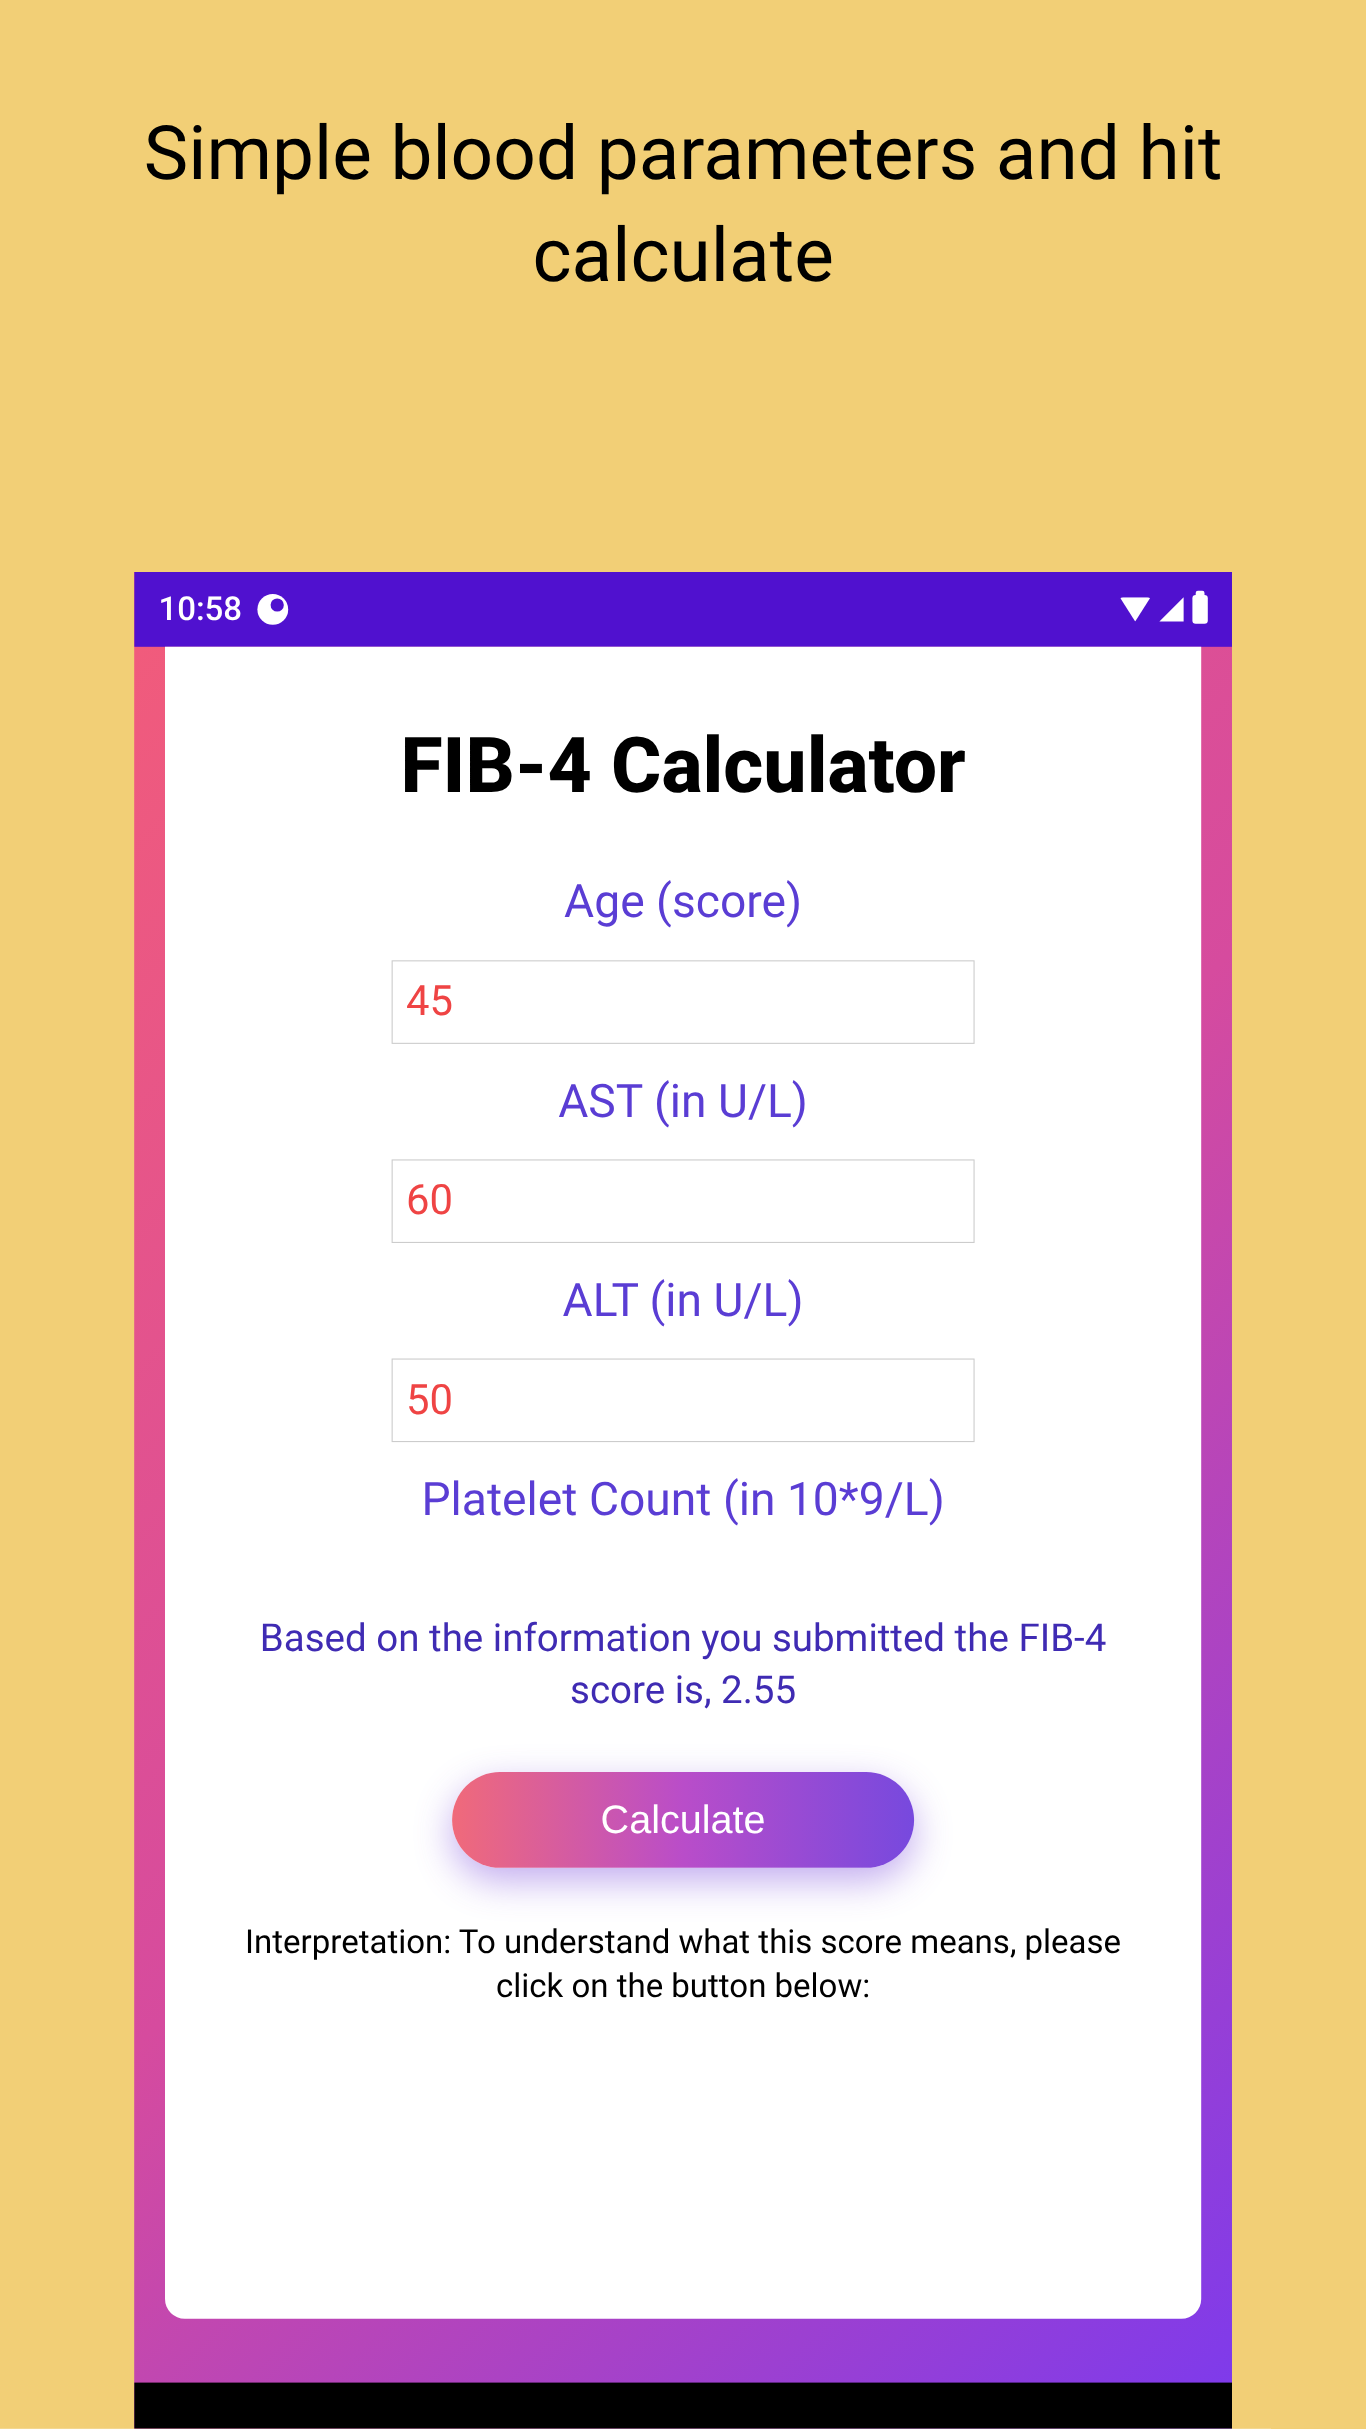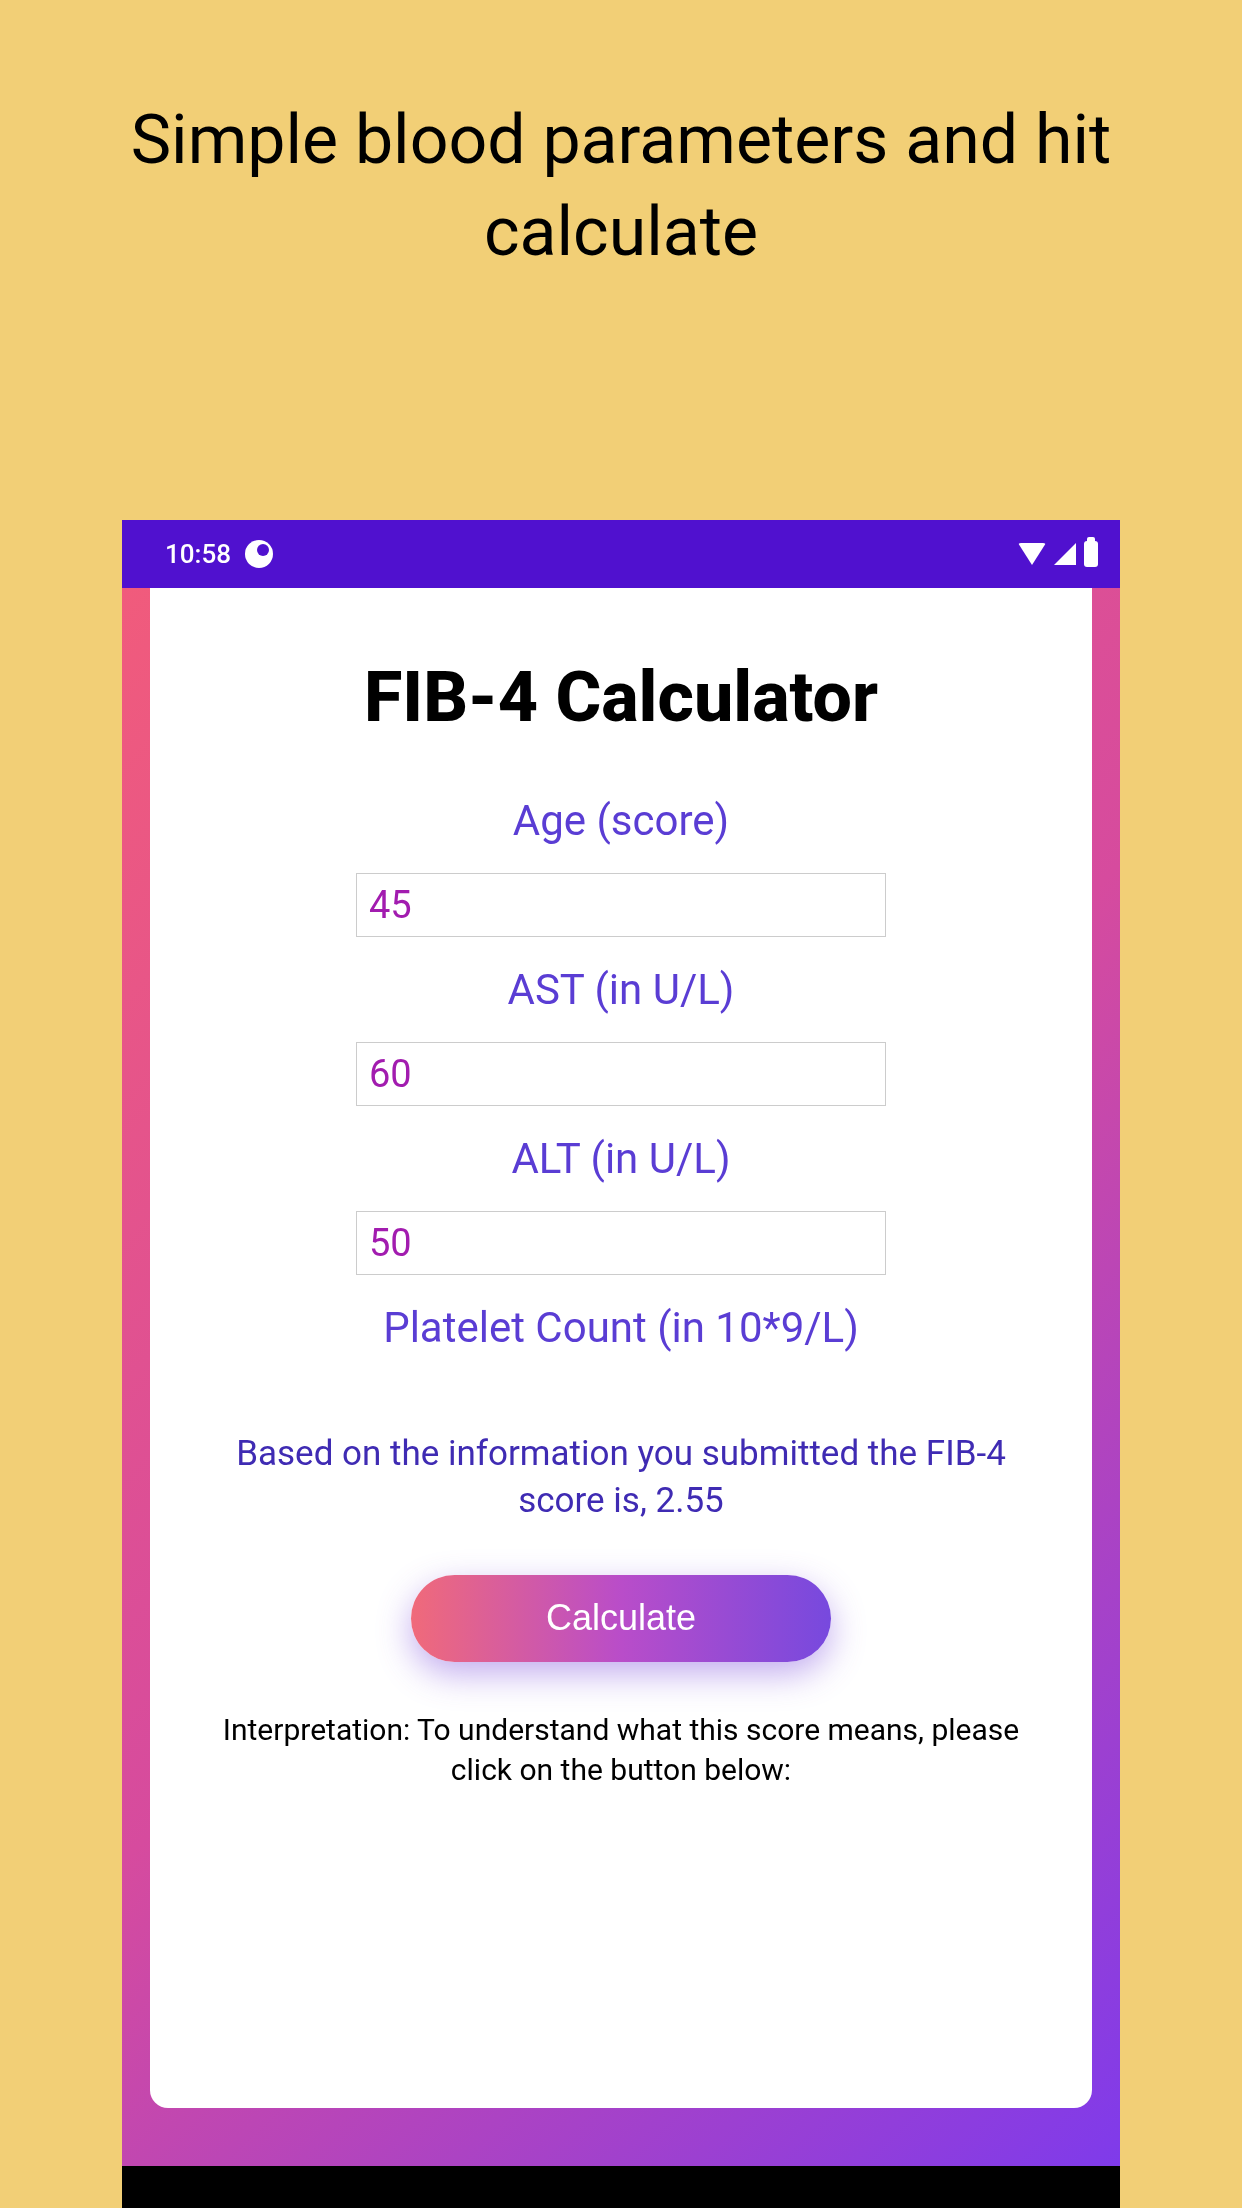--- a/index.html
+++ b/index.html
@@ -46,23 +46,22 @@
     color: white;
   }
   
   .status-left {
     display: flex;
     align-items: center;
     gap: 14px;
   }
   
   .status-time {
-    font-size: 26px;
+    font-size: 30px;
     font-weight: 500;
-    margin-left: 21px;
   }
   
   .status-icon-circle {
     width: 28px;
     height: 28px;
     border-radius: 50%;
     background: white;
     position: relative;
   }
   
@@ -149,25 +148,25 @@
   
   .form-label {
     font-size: 42px;
     color: #5a3dd4;
     margin-bottom: 28px;
     font-weight: 400;
   }
   
   .form-input {
     width: 530px;
-    height: 64px;
+    height: 76px;
     border: 1px solid #ccc;
     font-size: 38px;
     padding: 0 12px;
-    color: #a21caf;
+    color: #ef4444;
     font-family: inherit;
   }
   
   .result-text {
     font-size: 35px;
     color: #3f2bb3;
     text-align: center;
     margin-top: 22px;
     margin-bottom: 50px;
     line-height: 1.35;

